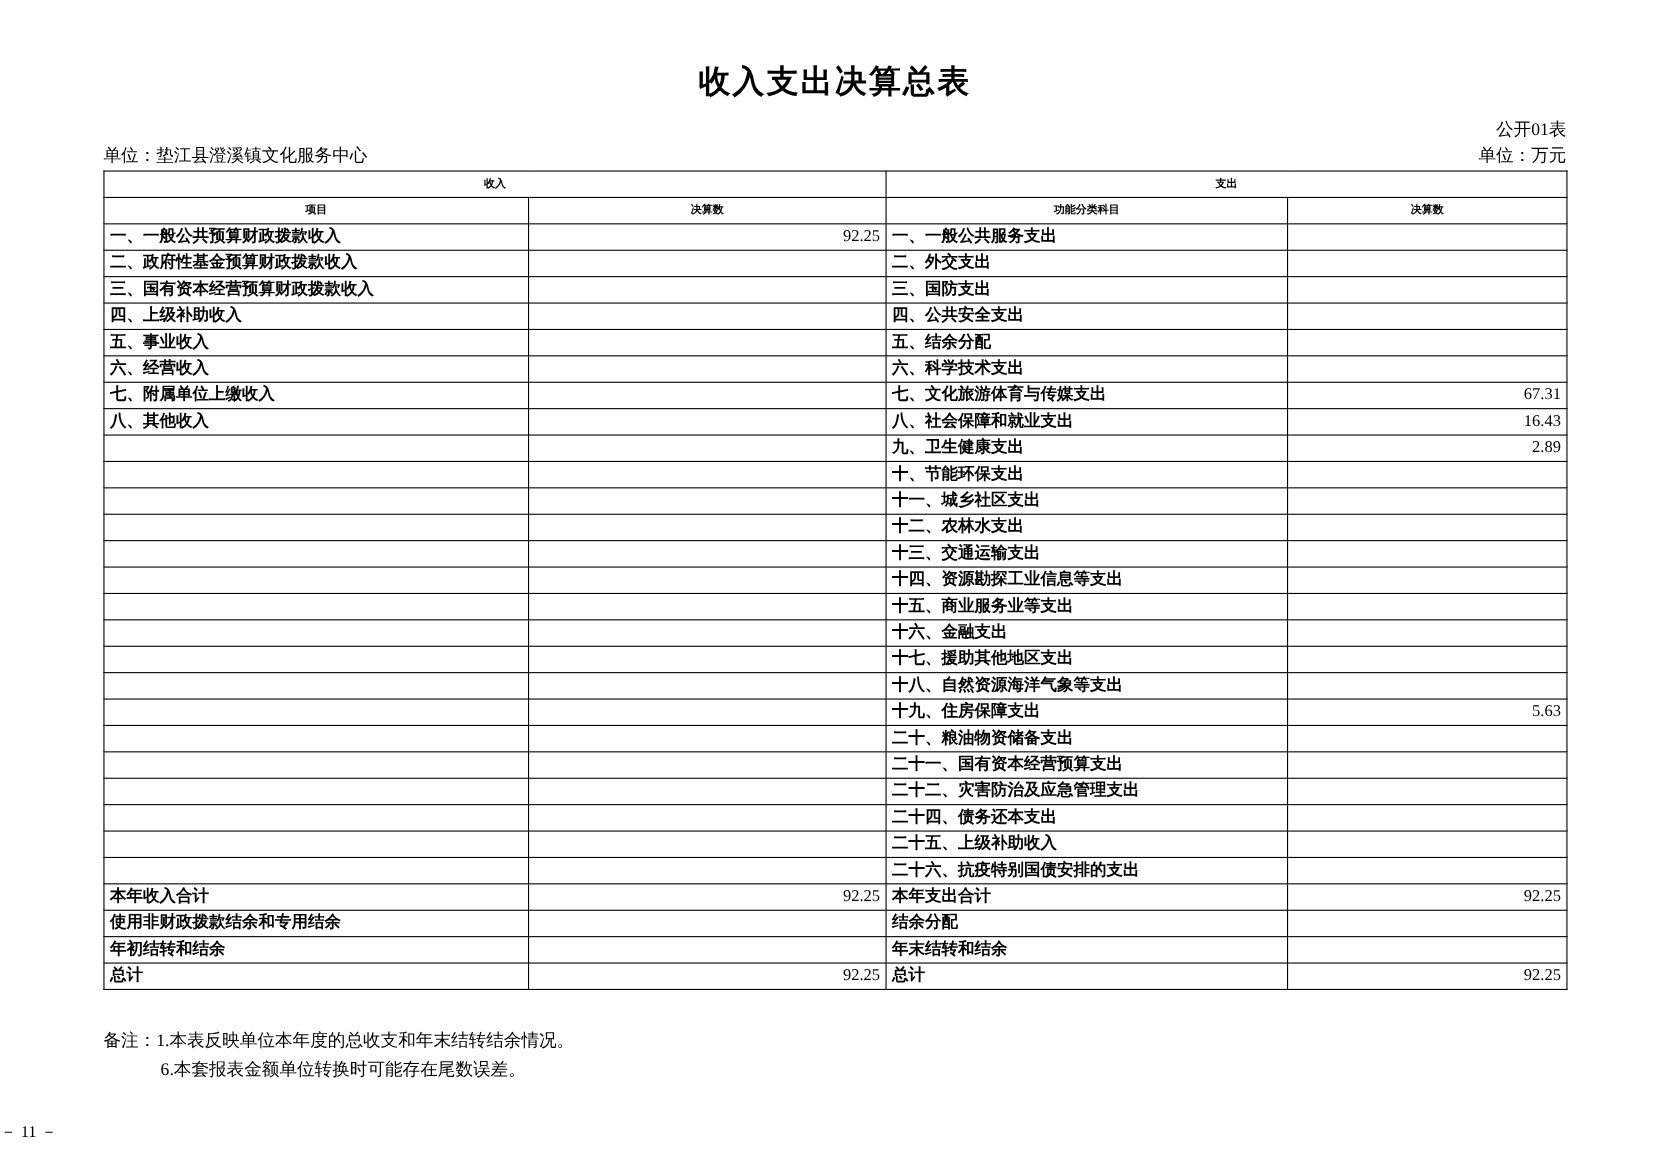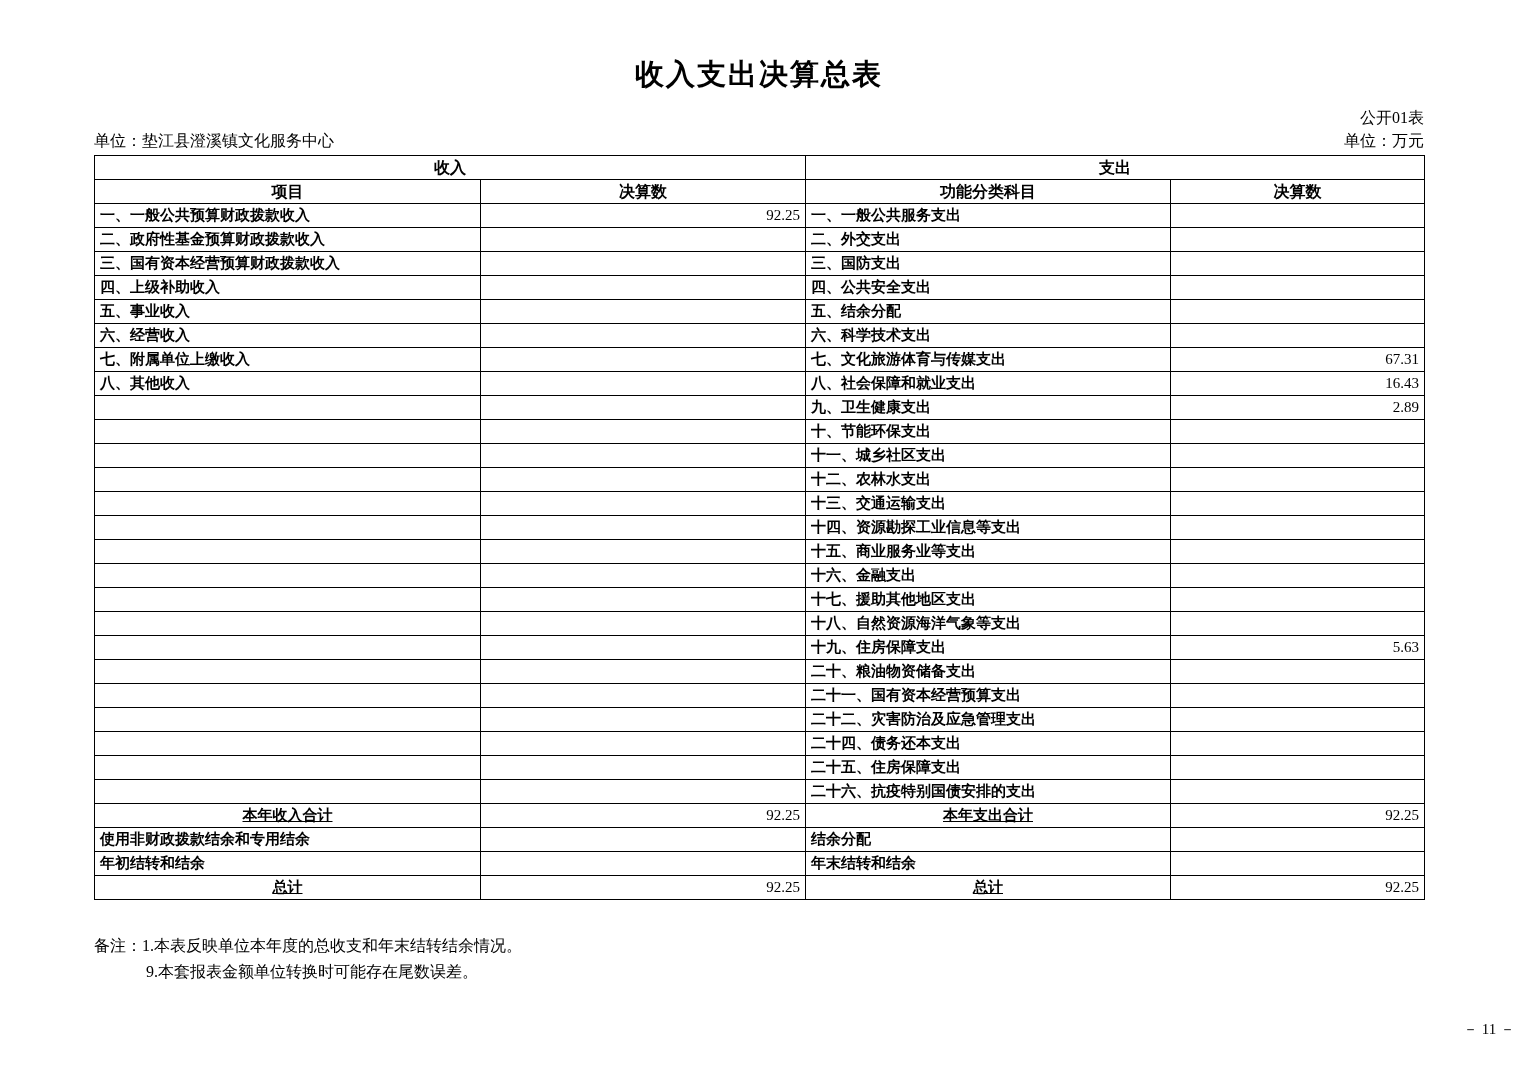--- a/index.html
+++ b/index.html
@@ -49,48 +49,47 @@
     padding: 0 5px;
     height: 23px;
     line-height: 23px;
     overflow: hidden;
     white-space: nowrap;
     box-sizing: border-box;
   }
   table.main th {
     font-weight: bold;
     text-align: center;
-    font-size: 16px;
+    font-size: 10px;
   }
   td.item-cell {
     font-weight: bold;
     text-align: left;
   }
   td.amount-cell {
     text-align: right;
     font-weight: normal;
   }
   td.center {
-    text-align: center;
-    text-decoration: underline;
+    text-align: left;
   }
   .notes {
     margin-top: 36px;
     font-size: 16px;
   }
   .note-line2 {
     padding-left: 52px;
     margin-top: 5px;
   }
   .page-number {
     position: absolute;
     left: 0;
     right: 0;
     top: 1020px;
-    text-align: right;
+    text-align: left;
     font-size: 15px;
   }
 </style>
 </head>
 <body>
 
 <div class="page">
 
   <div class="title">收入支出决算总表</div>
 
@@ -256,21 +255,21 @@
         </tr>
         <tr>
           <td class="item-cell"></td>
           <td class="amount-cell"></td>
           <td class="item-cell">二十四、债务还本支出</td>
           <td class="amount-cell"></td>
         </tr>
         <tr>
           <td class="item-cell"></td>
           <td class="amount-cell"></td>
-          <td class="item-cell">二十五、住房保障支出</td>
+          <td class="item-cell">二十五、上级补助收入</td>
           <td class="amount-cell"></td>
         </tr>
         <tr>
           <td class="item-cell"></td>
           <td class="amount-cell"></td>
           <td class="item-cell">二十六、抗疫特别国债安排的支出</td>
           <td class="amount-cell"></td>
         </tr>
         <tr>
           <td class="item-cell center">本年收入合计</td>
@@ -294,18 +293,18 @@
           <td class="item-cell center">总计</td>
           <td class="amount-cell">92.25</td>
           <td class="item-cell center">总计</td>
           <td class="amount-cell">92.25</td>
         </tr>
       </tbody>
   </table>
 
   <div class="notes">
     <div>备注：1.本表反映单位本年度的总收支和年末结转结余情况。</div>
-    <div class="note-line2">9.本套报表金额单位转换时可能存在尾数误差。</div>
+    <div class="note-line2">6.本套报表金额单位转换时可能存在尾数误差。</div>
   </div>
 
 </div>
 
 <div class="page-number">－ 11 －</div>
 
 </body></html>

